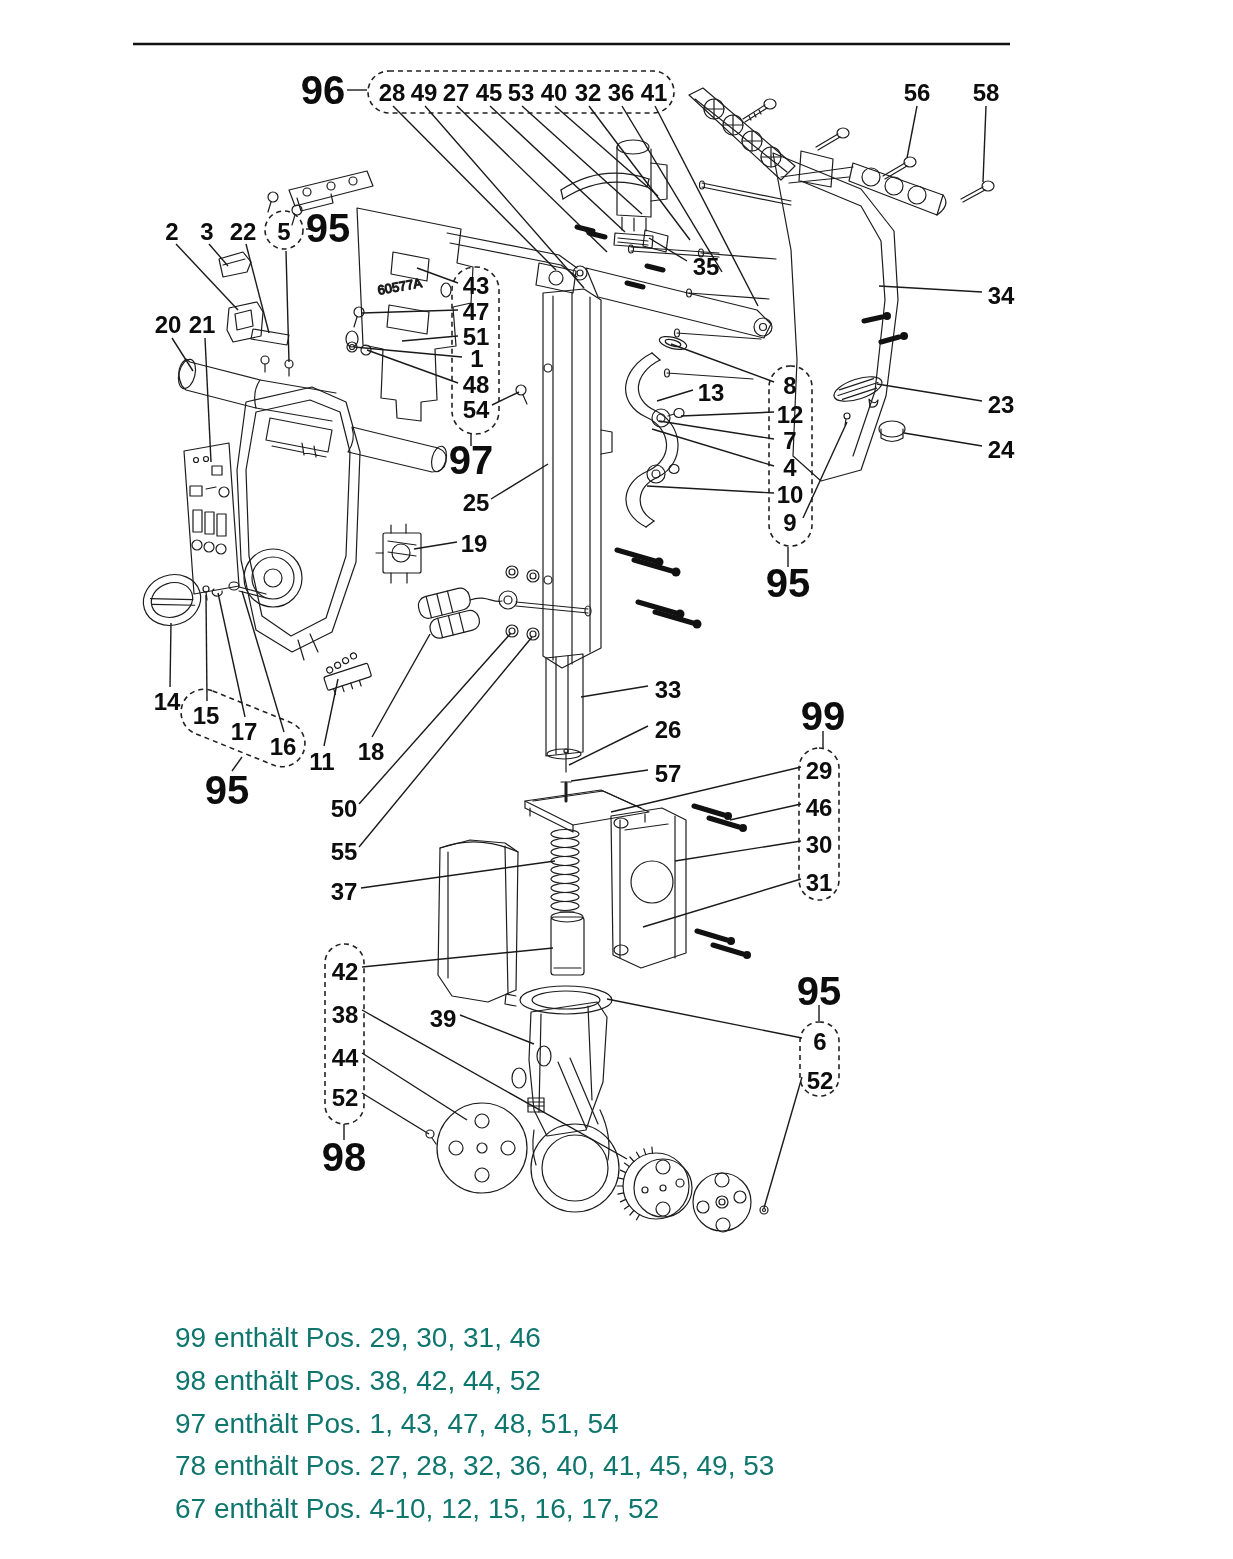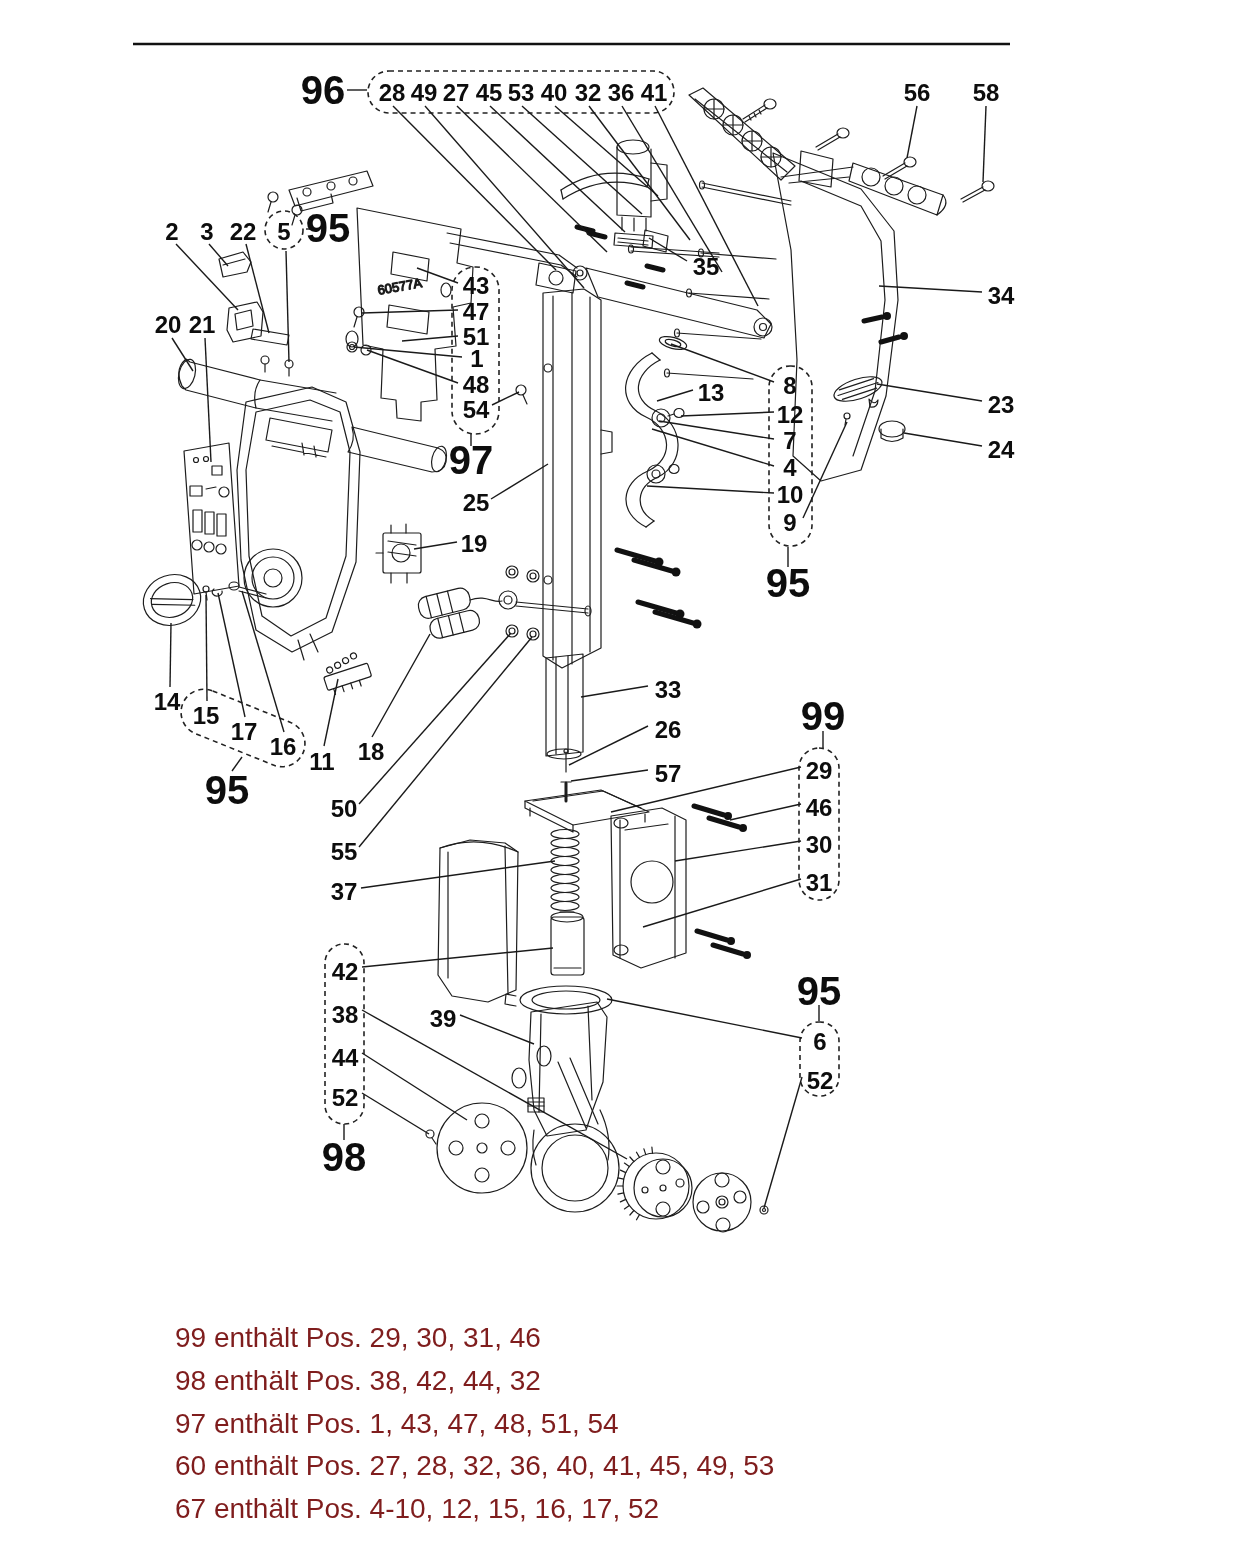--- a/index.html
+++ b/index.html
@@ -9,21 +9,21 @@
   .art{stroke:#1d1d1d;fill:none;stroke-width:1.2;stroke-linejoin:round;stroke-linecap:round;}
   .dark{stroke:#111;stroke-width:5;}
   .darkfill{fill:#111;stroke:none;}
   text.lbl{font-family:"Liberation Sans",sans-serif;font-weight:bold;font-size:24px;fill:#0d0d0d;
            text-anchor:middle;}
   text.lblbig{font-family:"Liberation Sans",sans-serif;font-weight:bold;font-size:40px;fill:#0d0d0d;
            text-anchor:middle;}
   .dashed{fill:none;stroke:#222;stroke-width:1.6;stroke-dasharray:5 4;}
   .leader{fill:none;stroke:#1a1a1a;stroke-width:1.4;}
   #footnotes{position:absolute;left:175px;top:1317px;font-size:28px;line-height:42.8px;
-             color:#7f1d1d;letter-spacing:0px;}
+             color:#0f766e;letter-spacing:0px;}
   .marking{font-family:"Liberation Sans",sans-serif;font-size:13px;fill:#222;}
 </style>
 </head>
 <body>
 
 <div id="page">
   <svg id="diagram-svg" width="1233" height="1559" viewBox="0 0 1233 1559">
 
     <line x1="133" y1="44" x2="1010" y2="44" stroke="#111" stroke-width="2.6"></line>
 
@@ -530,18 +530,18 @@
         <text class="lblbig" x="788" y="597">95</text>
         <text class="lblbig" x="823" y="730">99</text>
         <text class="lblbig" x="227" y="804">95</text>
         <text class="lblbig" x="344" y="1171">98</text>
         <text class="lblbig" x="819" y="1005">95</text>
       </g>
   </svg>
 
   <div id="footnotes">
     <div>99 enthält Pos. 29, 30, 31, 46</div>
-    <div>98 enthält Pos. 38, 42, 44, 32</div>
+    <div>98 enthält Pos. 38, 42, 44, 52</div>
     <div>97 enthält Pos. 1, 43, 47, 48, 51, 54</div>
-    <div>60 enthält Pos. 27, 28, 32, 36, 40, 41, 45, 49, 53</div>
+    <div>78 enthält Pos. 27, 28, 32, 36, 40, 41, 45, 49, 53</div>
     <div>67 enthält Pos. 4-10, 12, 15, 16, 17, 52</div>
   </div>
 </div>
 
 </body></html>

